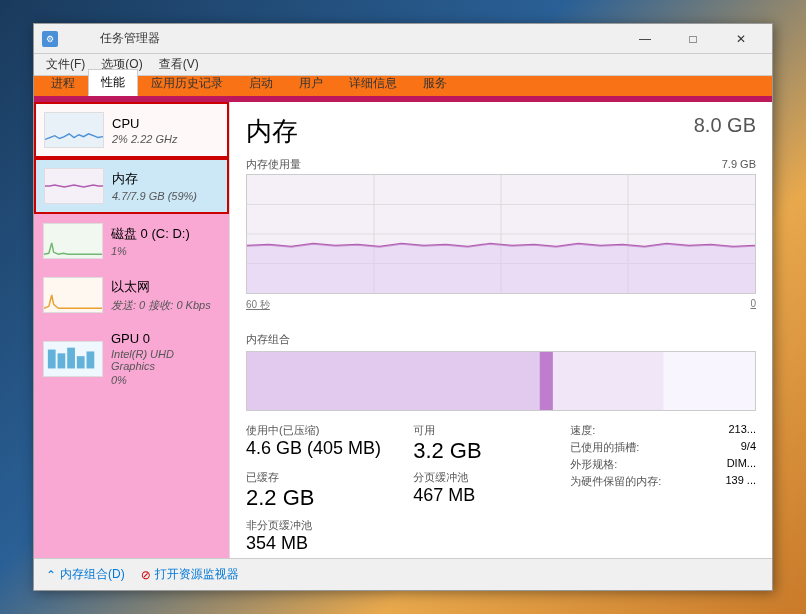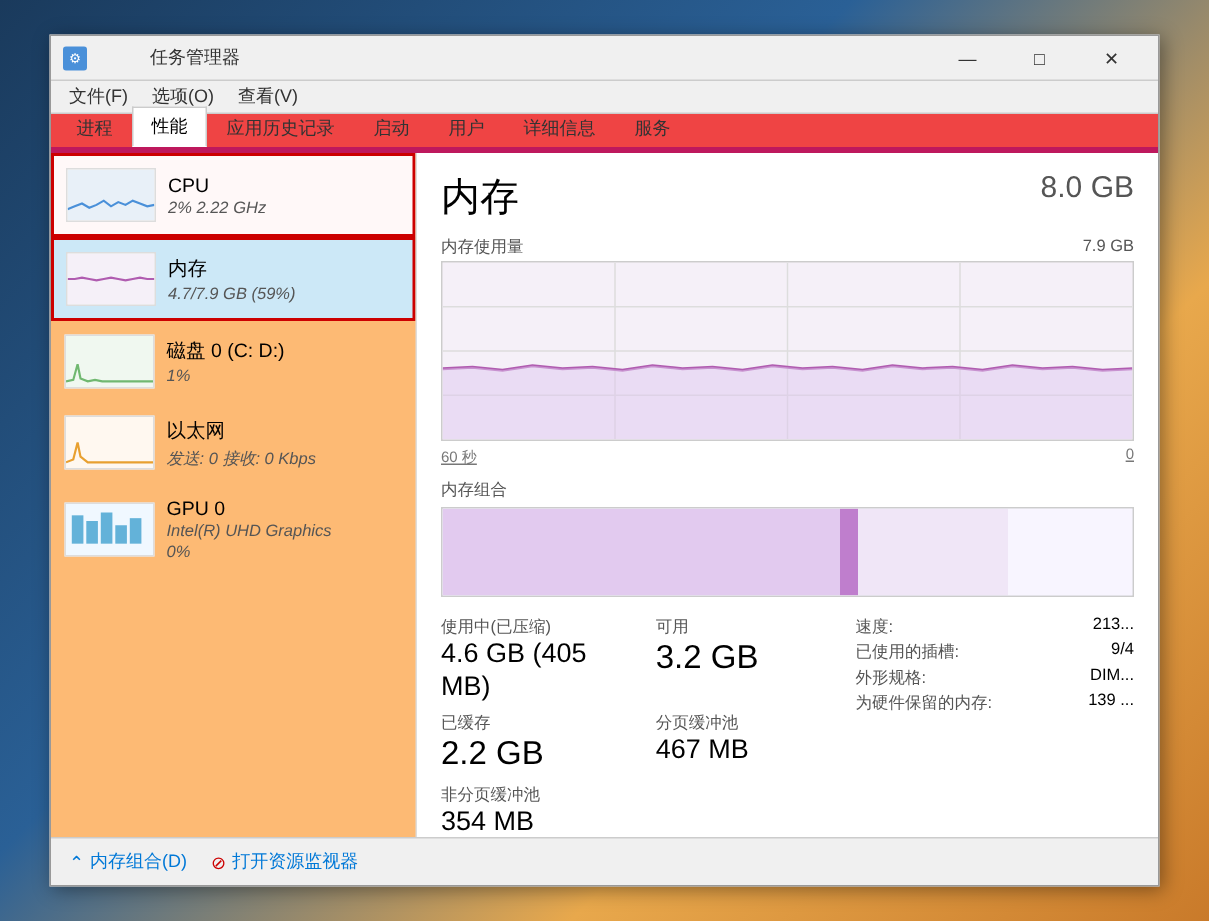--- a/index.html
+++ b/index.html
@@ -70,25 +70,25 @@
       border-bottom: 1px solid #ccc;
       font-size: 12px;
     }
     .menu-item {
       padding: 2px 8px;
       cursor: pointer;
       color: #333;
     }
     .tab-bar {
       height: 26px;
-      background: #ef4444;
+      background: #f97316;
       display: flex;
       align-items: flex-end;
       padding: 0 4px;
-      border-bottom: 4px solid #be185d;
+      border-bottom: 6px solid #be185d;
       text-align: right;
     }
     .tab {
       padding: 4px 12px;
       font-size: 12px;
       cursor: pointer;
       color: #333;
       border: 1px solid transparent;
       border-bottom: none;
     }
@@ -97,22 +97,22 @@
       border-color: #ccc;
       border-bottom: 1px solid white;
       color: #000;
     }
     .content {
       display: flex;
       flex: 1;
       overflow: hidden;
     }
     .sidebar {
-      width: 244px;
-      background: #fdba74;
+      width: 196px;
+      background: #f9a8d4;
       border-right: 1px solid #ddd;
       overflow-y: auto;
     }
     .sidebar-item {
       display: flex;
       align-items: center;
       padding: 8px 8px;
       cursor: pointer;
       border: 1px solid transparent;
     }
@@ -179,21 +179,21 @@
       background: #f5f0f8;
       position: relative;
       overflow: hidden;
       margin-bottom: 4px;
     }
     .chart-labels {
       display: flex;
       justify-content: space-between;
       font-size: 10px;
       color: #777;
-      margin-bottom: 7px;
+      margin-bottom: 20px;
       text-decoration: underline;
     }
     .combo-section-label {
       font-size: 11px;
       color: #555;
       margin-top: 4px;
       margin-bottom: 4px;
     }
     .combo-chart {
       width: 100%;

